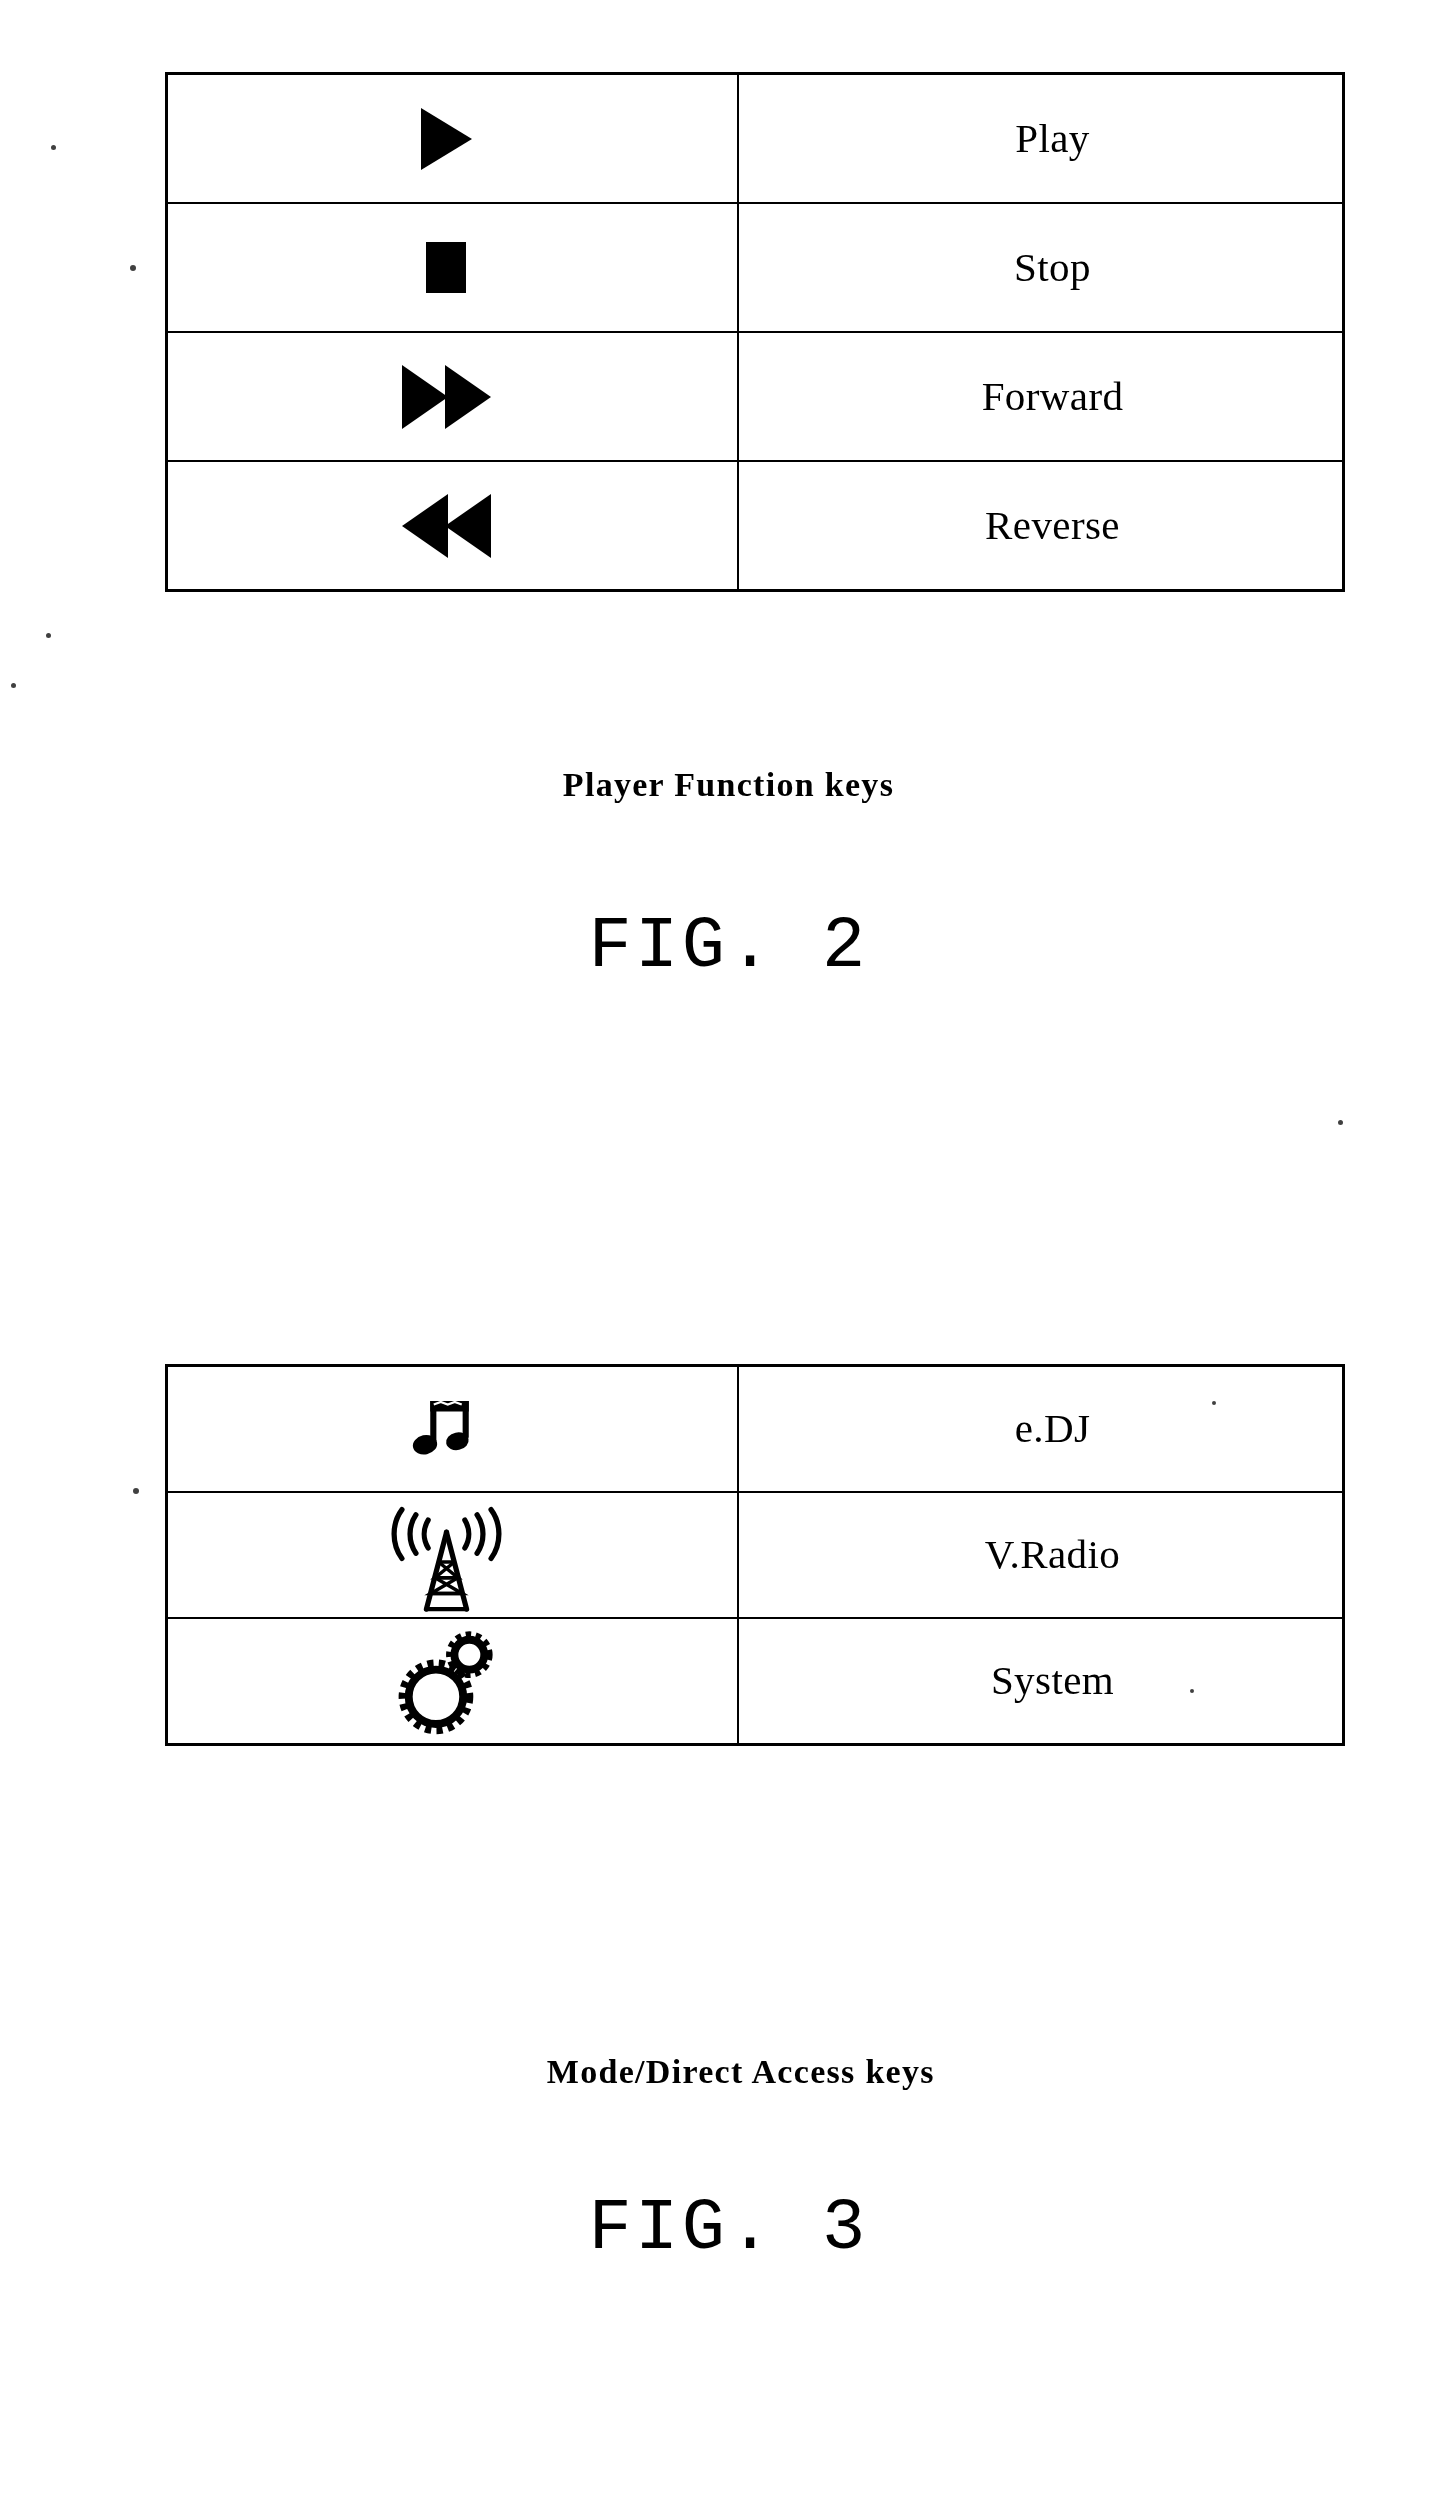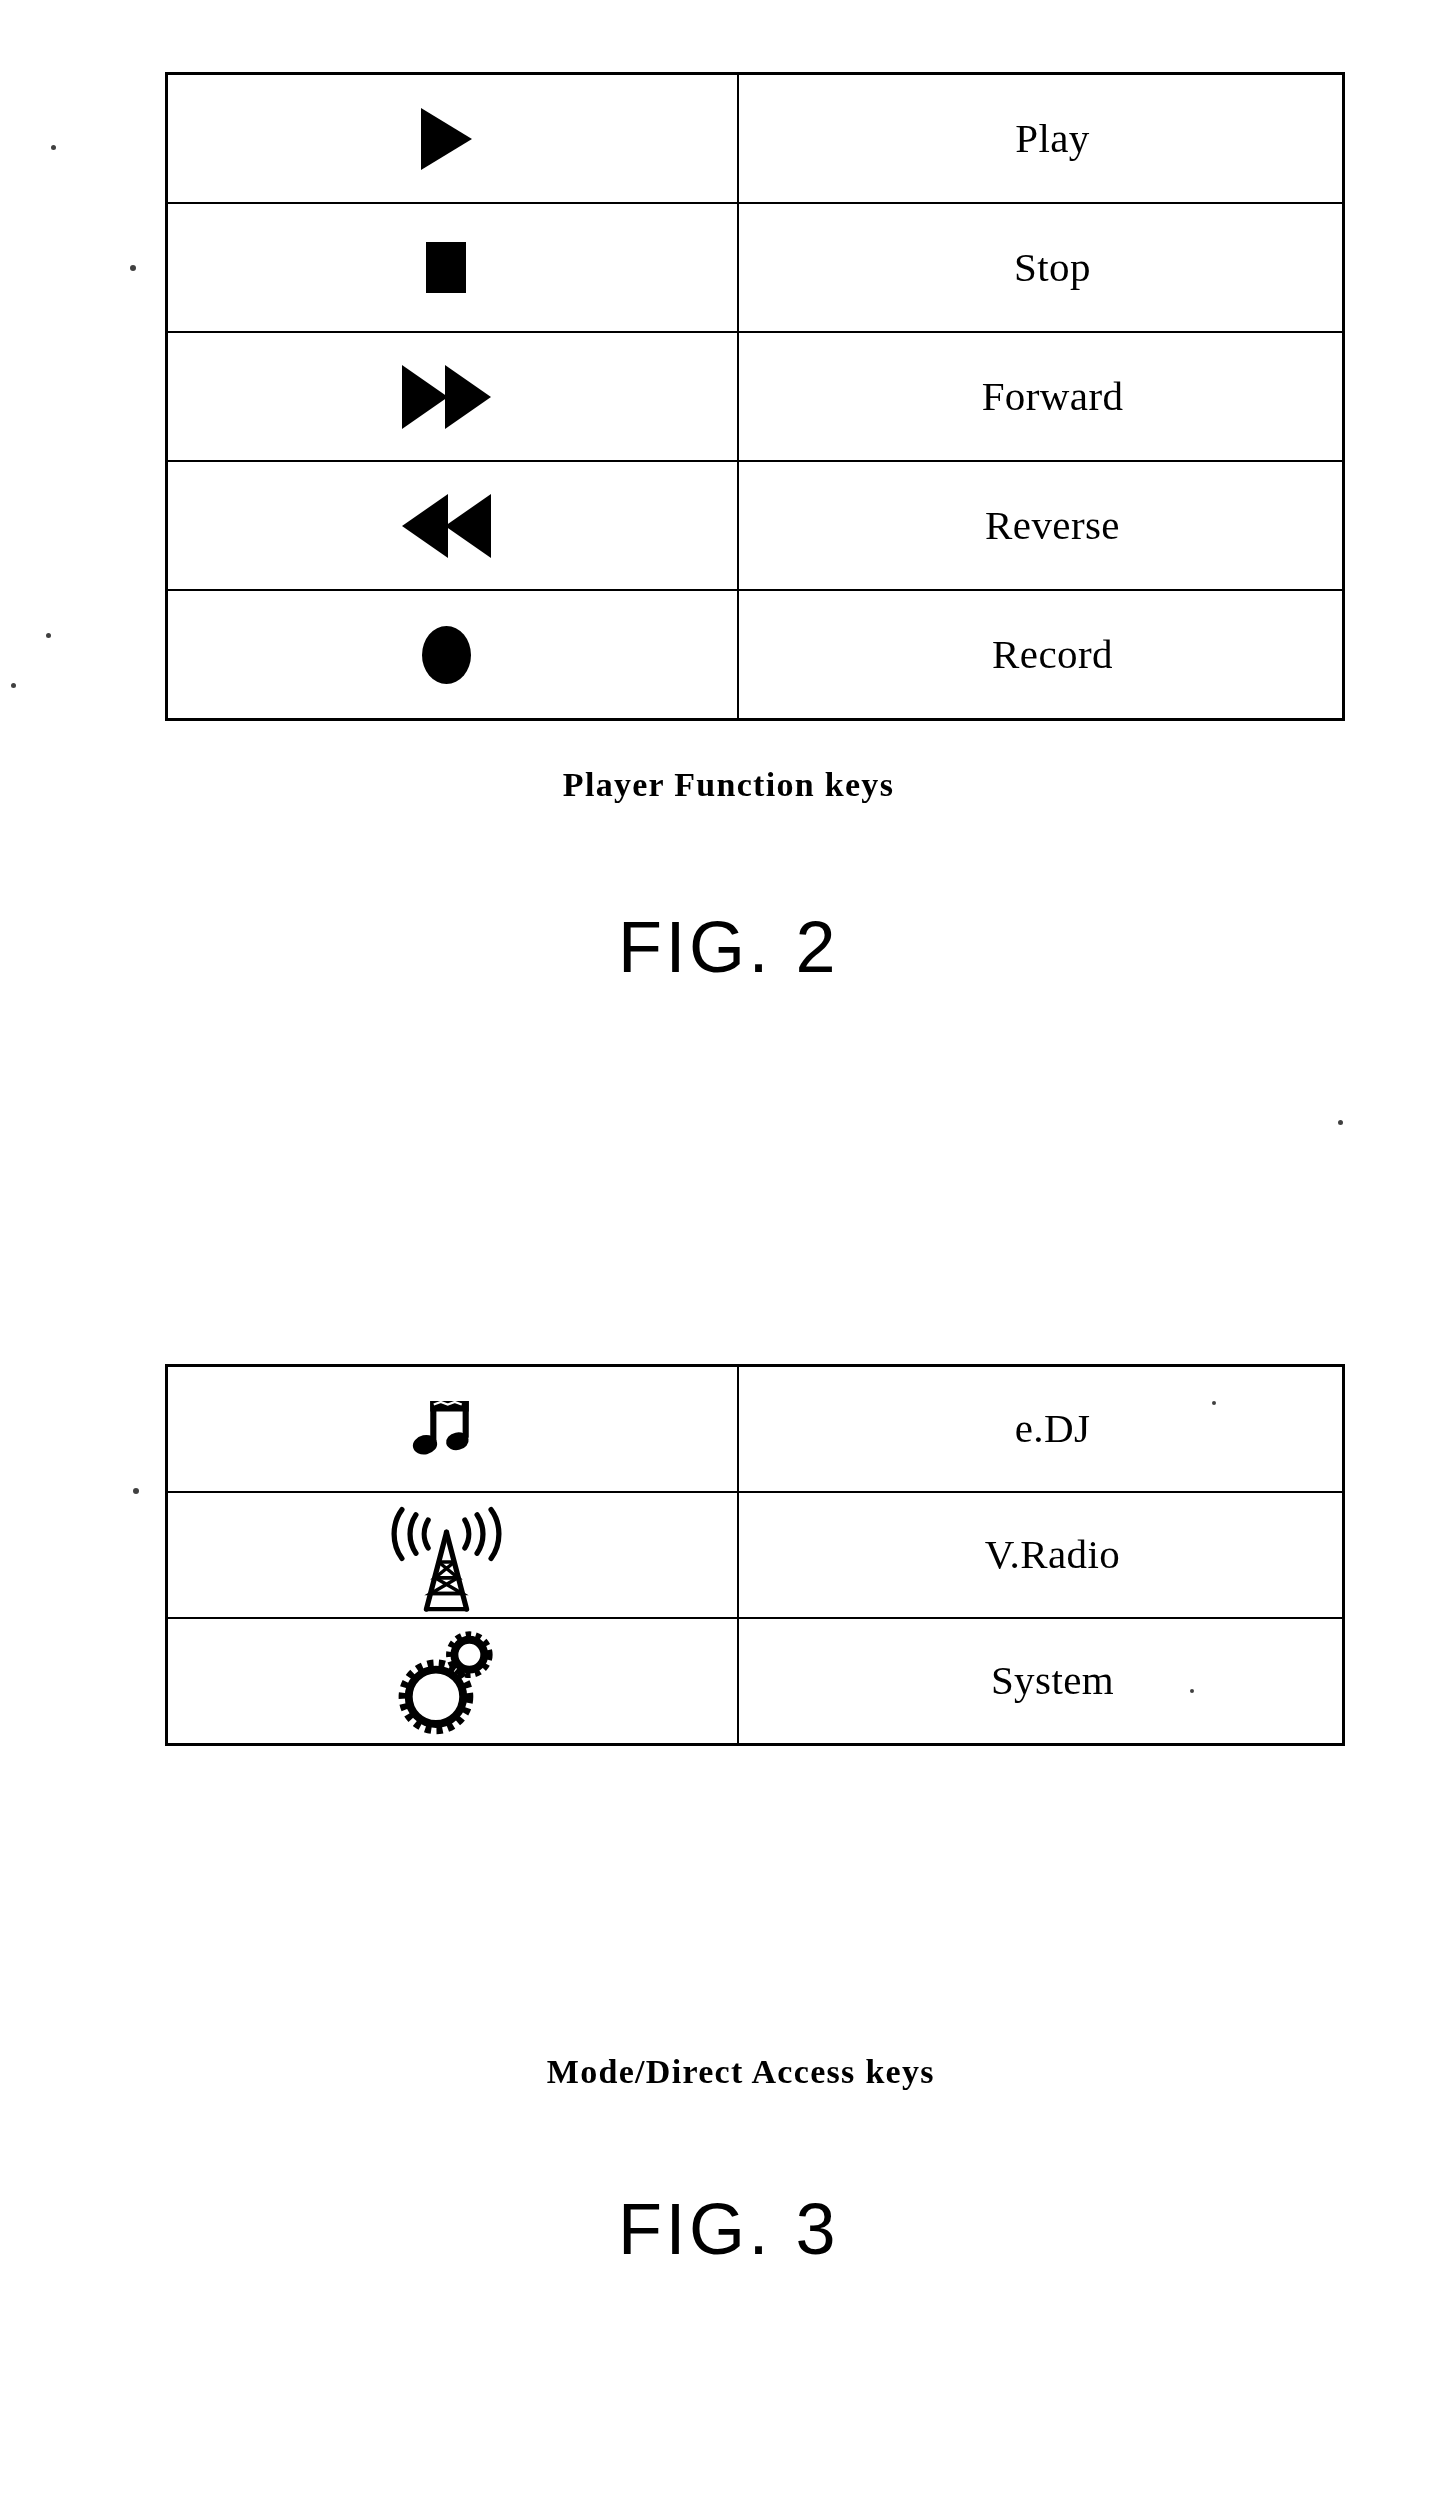--- a/index.html
+++ b/index.html
@@ -110,21 +110,21 @@
     text-align: center;
     font-family: "Liberation Serif", serif;
     font-weight: bold;
     font-size: 34px;
     letter-spacing: 1.3px;
   }
   .fig-num {
     position: absolute;
     width: 100%;
     text-align: center;
-    font-family: Liberation Sans, sans-serif;
+    font-family: Liberation Mono, monospace;
     font-size: 72px;
     letter-spacing: 3.5px;
   }
 
   #caption-fig2 { top: 766px; }
   #fignum-fig2  { top: 906px; }
   #caption-fig3 { top: 2053px; left: 12.3px; }
   #fignum-fig3  { top: 2188px; }
 
   
@@ -195,30 +195,20 @@
               <span class="tri-l"></span>
                 <span class="tri-l" style="margin-left:-3.5px;"></span>
             </span>
           </div>
         </td>
         <td class="col-label">
           <span>Reverse</span>
         </td>
       </tr>
 
-      <tr>
-        <td class="col-icon">
-          <div class="icon-cell-inner">
-            <span class="glyph-record"></span>
-          </div>
-        </td>
-        <td class="col-label">
-          <span>Record</span>
-        </td>
-      </tr>
     </tbody>
   </table>
 
   <div class="caption" id="caption-fig2">Player Function keys</div>
   <div class="fig-num" id="fignum-fig2">FIG. 2</div>
 
   <table class="fig-table" id="table-mode">
     <tbody>
       <tr>
         <td class="col-icon">

